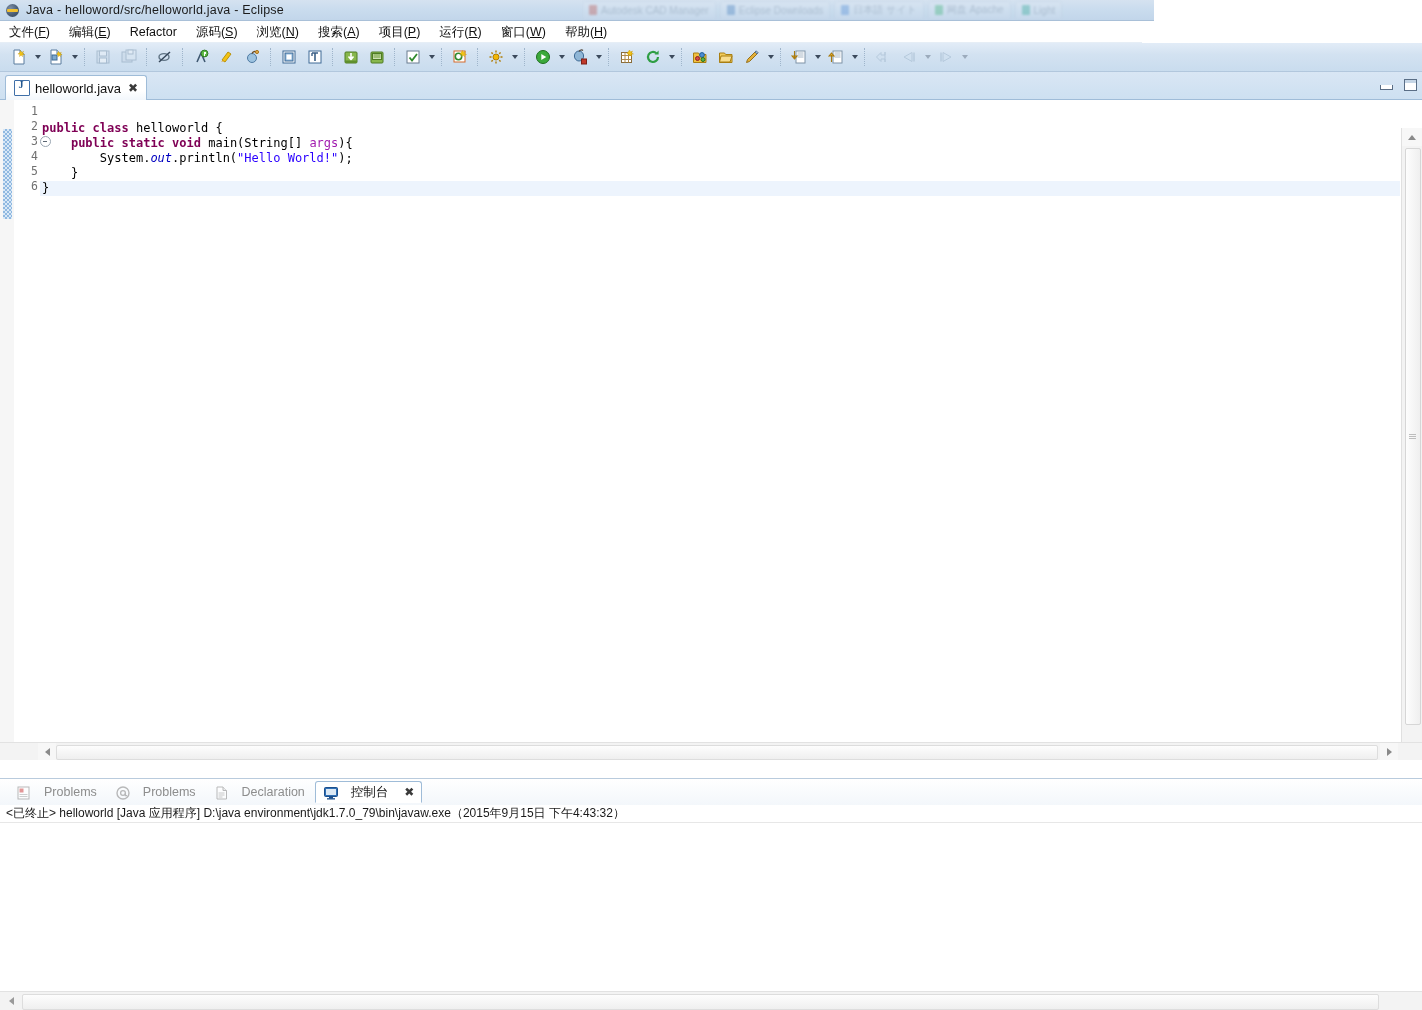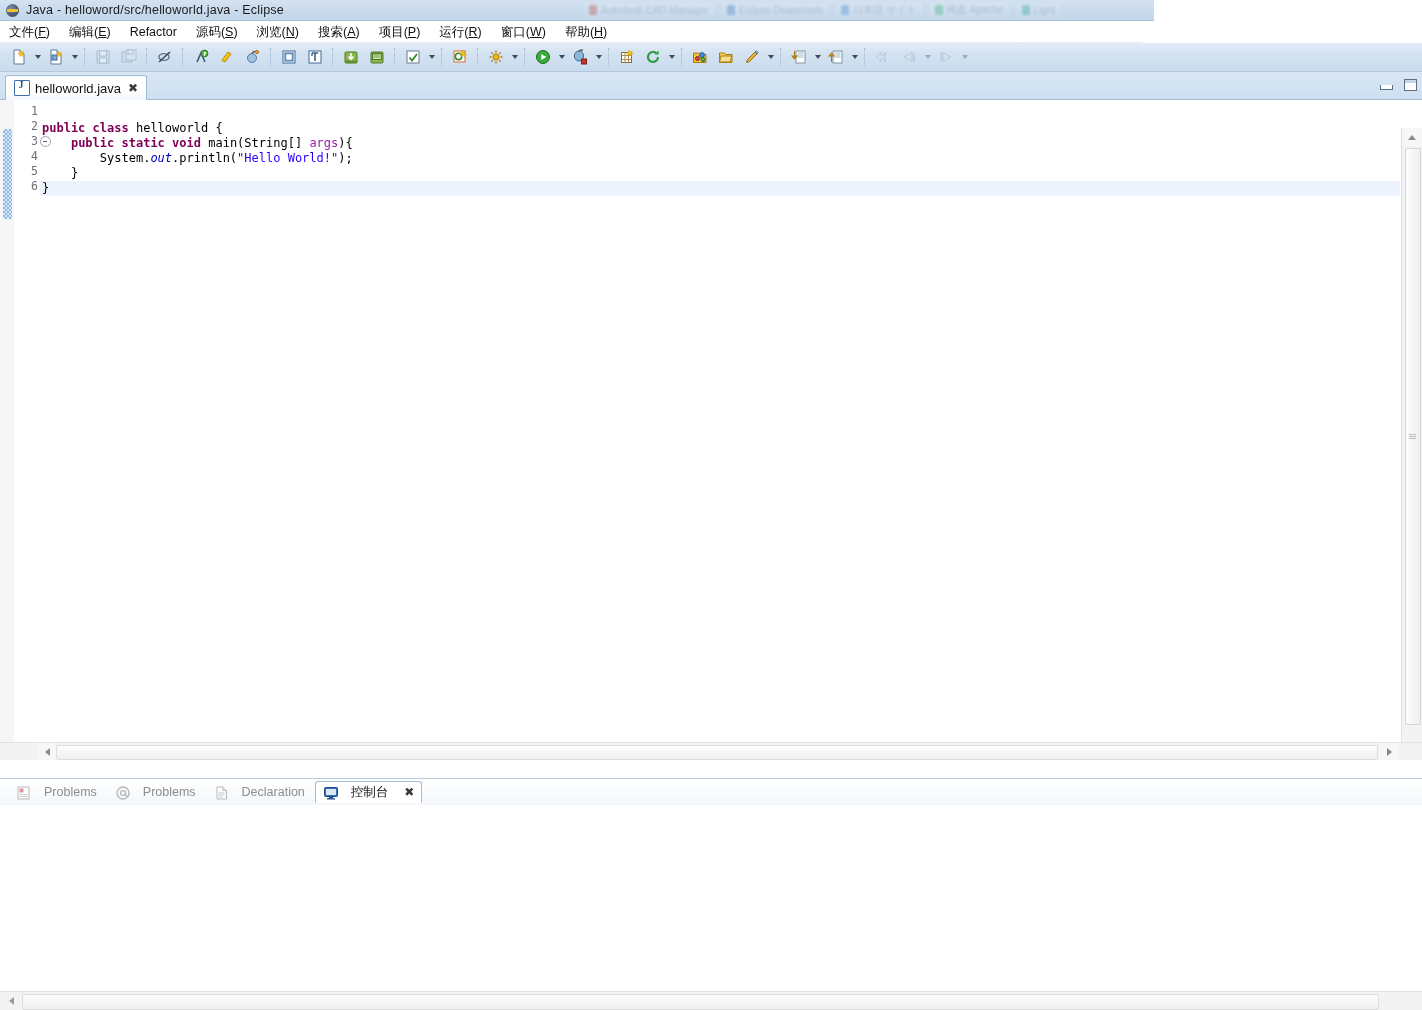--- a/index.html
+++ b/index.html
@@ -841,19 +841,20 @@
           <rect x="3" y="4" width="10" height="6" fill="#dce9f5"></rect>
           <rect x="6" y="12" width="4" height="1.6" fill="#1c4f8c"></rect>
           <rect x="4" y="13.2" width="8" height="1.3" fill="#1c4f8c"></rect>
         </svg>
       </span>
       <span>控制台</span>
       <span class="bclose">✖</span>
     </div>
   </div>
 
+  <div id="console-status">&lt;已终止&gt; helloworld [Java 应用程序] D:\java environment\jdk1.7.0_79\bin\javaw.exe（2015年9月15日 下午4:43:32）</div>
 
 
   <div id="con-hscroll">
     <div id="con-arrow-lf"></div>
     <div id="con-hthumb"></div>
   </div>
 </div>
 
 </body></html>

